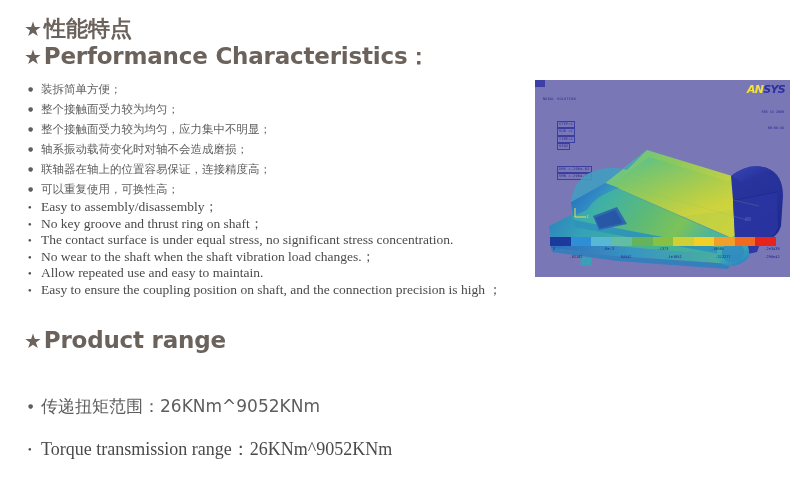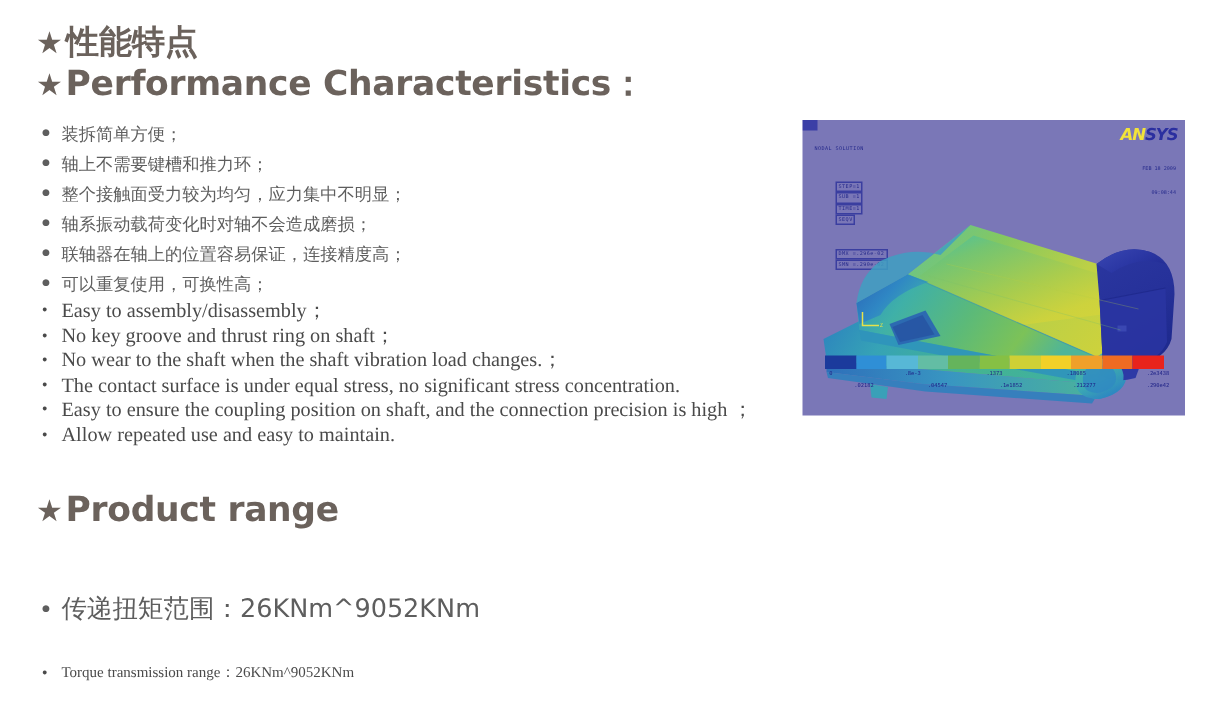--- a/index.html
+++ b/index.html
@@ -99,21 +99,21 @@
     line-height: 22px;
     color: #5e5e5e;
   }
   .list-range-cn li::before {
     font-size: 6px;
     line-height: 22px;
   }
 
   .list-range-en li {
     font-family: "Liberation Serif", "DejaVu Serif", serif;
-    font-size: 10px;
+    font-size: 18px;
     line-height: 18px;
     color: #4a4a4a;
   }
   .list-range-en li::before {
     font-size: 6px;
     line-height: 18px;
   }
 
   
   .fea-figure {
@@ -222,34 +222,34 @@
 
 <div class="page">
 
   <div class="heading-block" style="top:16px;">
     <div class="heading-cn"><span class="star">★</span><span>性能特点</span></div>
     <div class="heading-en"><span class="star">★</span><span>Performance Characteristics：</span></div>
   </div>
 
   <ul class="list list-cn" style="top:79px;">
     <li>装拆简单方便；</li>
-    <li>轴上不需要键槽和推力环；</li>
+    <li>整个接触面受力较为均匀；</li>
     <li>整个接触面受力较为均匀，应力集中不明显；</li>
     <li>轴系振动载荷变化时对轴不会造成磨损；</li>
     <li>联轴器在轴上的位置容易保证，连接精度高；</li>
     <li>可以重复使用，可换性高；</li>
   </ul>
 
   <ul class="list list-en" style="top:199px;">
     <li>Easy to assembly/disassembly；</li>
     <li>No key groove and thrust ring on shaft；</li>
+    <li>The contact surface is under equal stress, no significant stress concentration.</li>
     <li>No wear to the shaft when the shaft vibration load changes.；</li>
-    <li>The contact surface is under equal stress, no significant stress concentration.</li>
+    <li>Allow repeated use and easy to maintain.</li>
     <li>Easy to ensure the coupling position on shaft, and the connection precision is high ；</li>
-    <li>Allow repeated use and easy to maintain.</li>
   </ul>
 
   <div class="fea-figure">
 
     <div class="fea-topbar"></div>
 
     <div class="fea-info">
       <div>NODAL SOLUTION</div>
       <div style="height:3px"></div>
       <div class="boxed">STEP=1</div>

